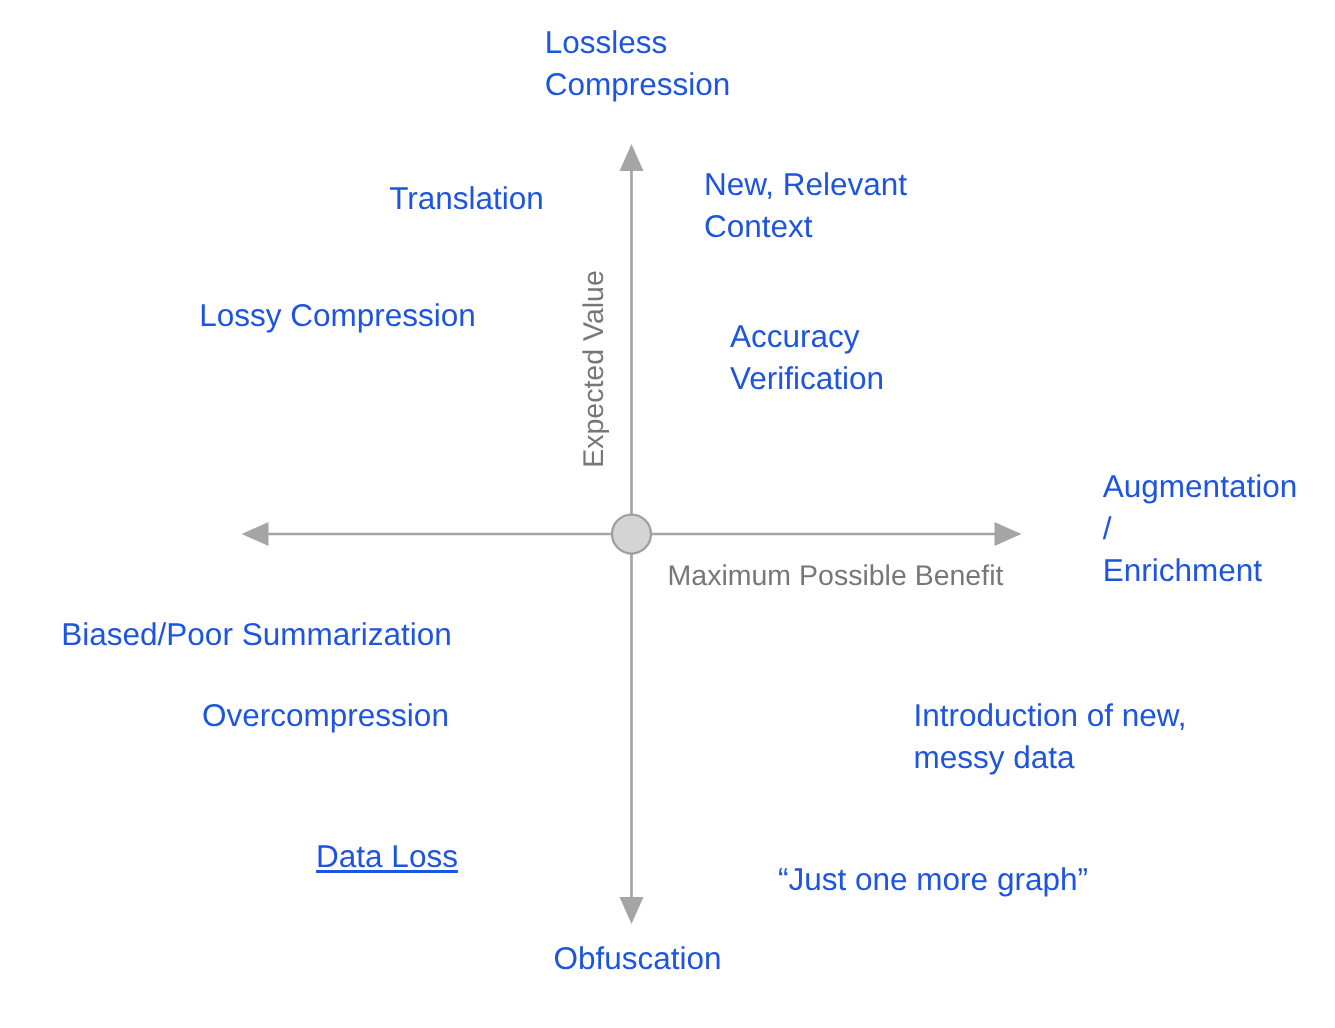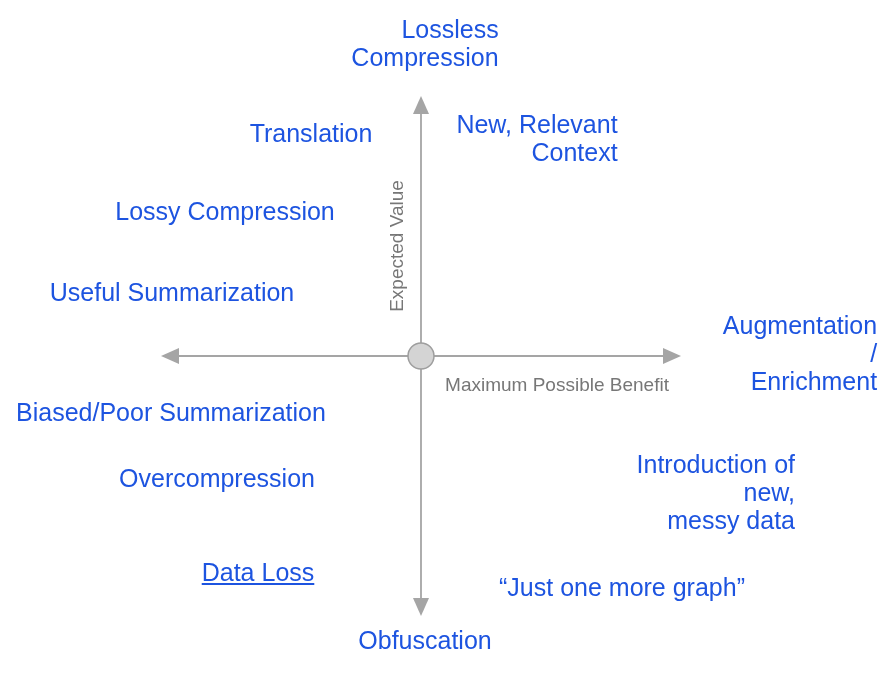--- a/index.html
+++ b/index.html
@@ -13,42 +13,42 @@
   }
   .canvas svg { position: absolute; left: 0; top: 0; }
   .axis-line { stroke: var(--axis_gray); stroke-width: 1.8; }
   .arrowhead { fill: var(--axis_gray); }
   .origin { fill: var(--origin_fill); stroke: var(--origin_stroke); stroke-width: 1.5; }
 
   .lbl {
     position: absolute;
     transform: translate(-50%, -50%);
     color: var(--label_blue);
-    font-size: 25px;
+    font-size: 21px;
     line-height: 28px;
     white-space: pre-line;
-    text-align: right;
+    text-align: left;
   }
   .axis-label {
     position: absolute;
     color: var(--axis_text_gray);
     font-size: 19px;
     white-space: nowrap;
   }
   #x-axis-label { left: 557px; top: 385px; transform: translate(-50%, -50%); }
   #y-axis-label { left: 397px; top: 246px; transform: translate(-50%, -50%) rotate(-90deg); }
 
   .p-lossless       { left: 425px; top: 43px;  }
   .p-translation    { left: 311px; top: 133px; }
   .p-newcontext     { left: 537px; top: 138px; }
   .p-lossy          { left: 191px; top: 211px; margin-left: 34px; }
   .p-accuracy       { left: 538px; top: 239px; }
   .p-useful         { left: 172px; top: 292px; }
   .p-augmentation   { left: 800px; top: 353px; }
-  .p-biased         { left: 171px; top: 412px; }
+  .p-biased         { left: 171px; top: 424px; }
   .p-overcompress   { left: 217px; top: 478px; }
   .p-introduction   { left: 700px; top: 492px; }
   .p-dataloss       { left: 258px; top: 572px; text-decoration: underline; }
   .p-justone        { left: 622px; top: 587px; }
   .p-obfuscation    { left: 425px; top: 640px; }
 </style>
 </head>
 <body>
 
 <div class="canvas">
@@ -65,21 +65,22 @@
 
   <div id="y-axis-label" class="axis-label">Expected Value</div>
   <div id="x-axis-label" class="axis-label">Maximum Possible Benefit</div>
 
   <div class="lbl p-lossless">Lossless
 Compression</div>
   <div class="lbl p-translation">Translation</div>
   <div class="lbl p-newcontext">New, Relevant
 Context</div>
   <div class="lbl p-lossy">Lossy Compression</div>
-  <div class="lbl p-useful">Useful Summarization</div>
+  <div class="lbl p-accuracy">Accuracy
+Verification</div>
   <div class="lbl p-augmentation">Augmentation /
 Enrichment</div>
   <div class="lbl p-biased">Biased/Poor Summarization</div>
   <div class="lbl p-overcompress">Overcompression</div>
   <div class="lbl p-introduction">Introduction of new,
 messy data</div>
   <div class="lbl p-dataloss">Data Loss</div>
   <div class="lbl p-obfuscation">Obfuscation</div>
   <div class="lbl p-justone">“Just one more graph”</div>
 

